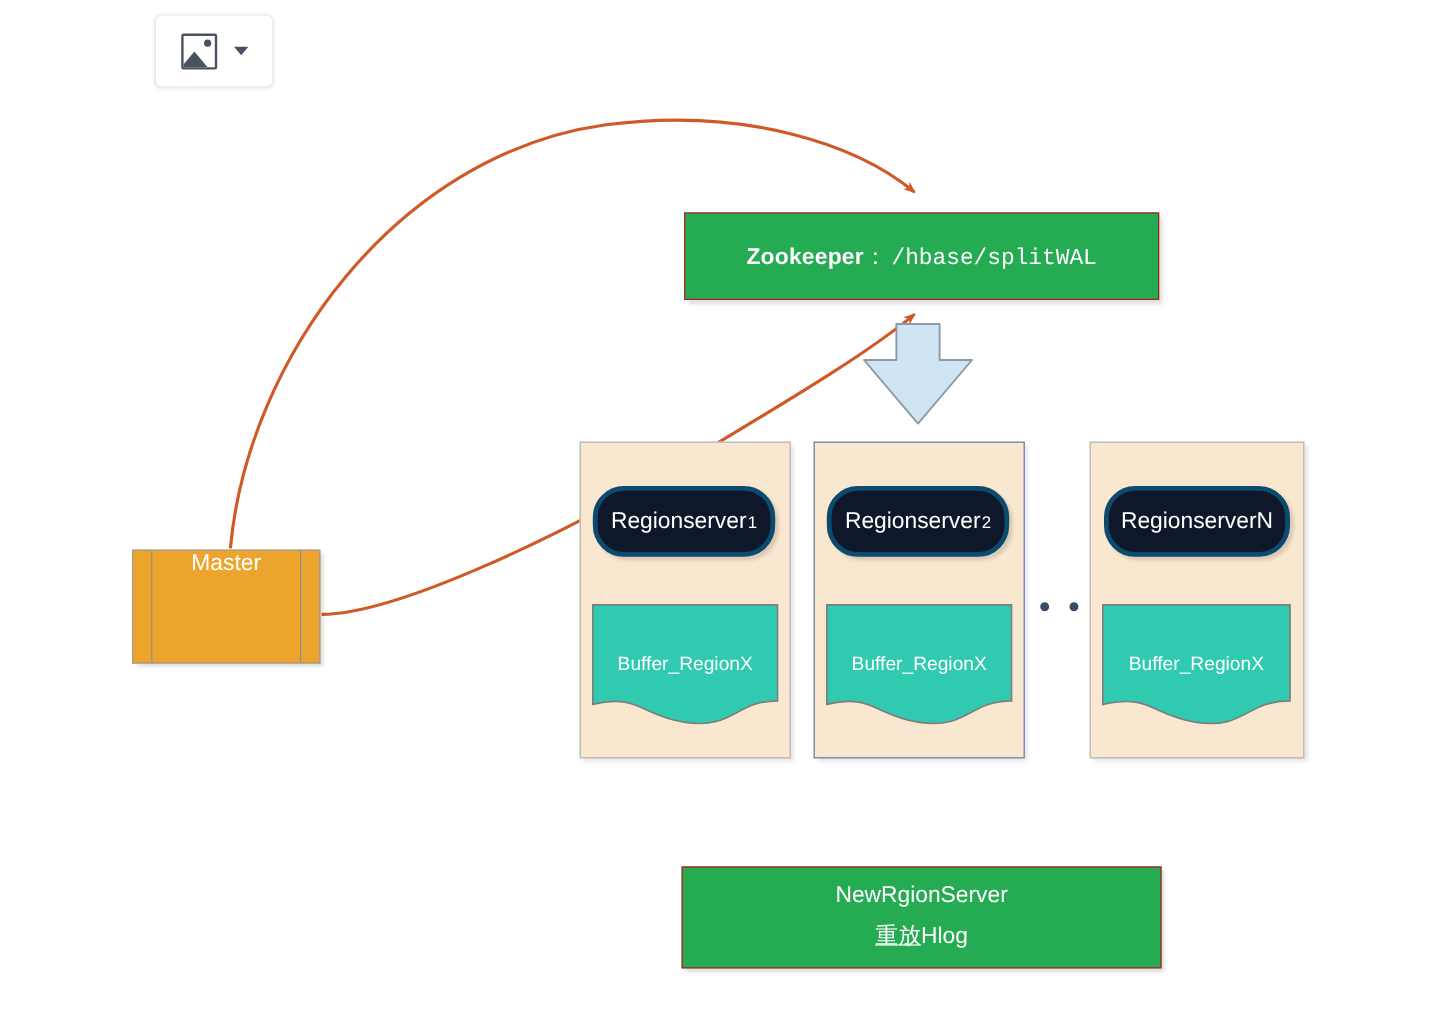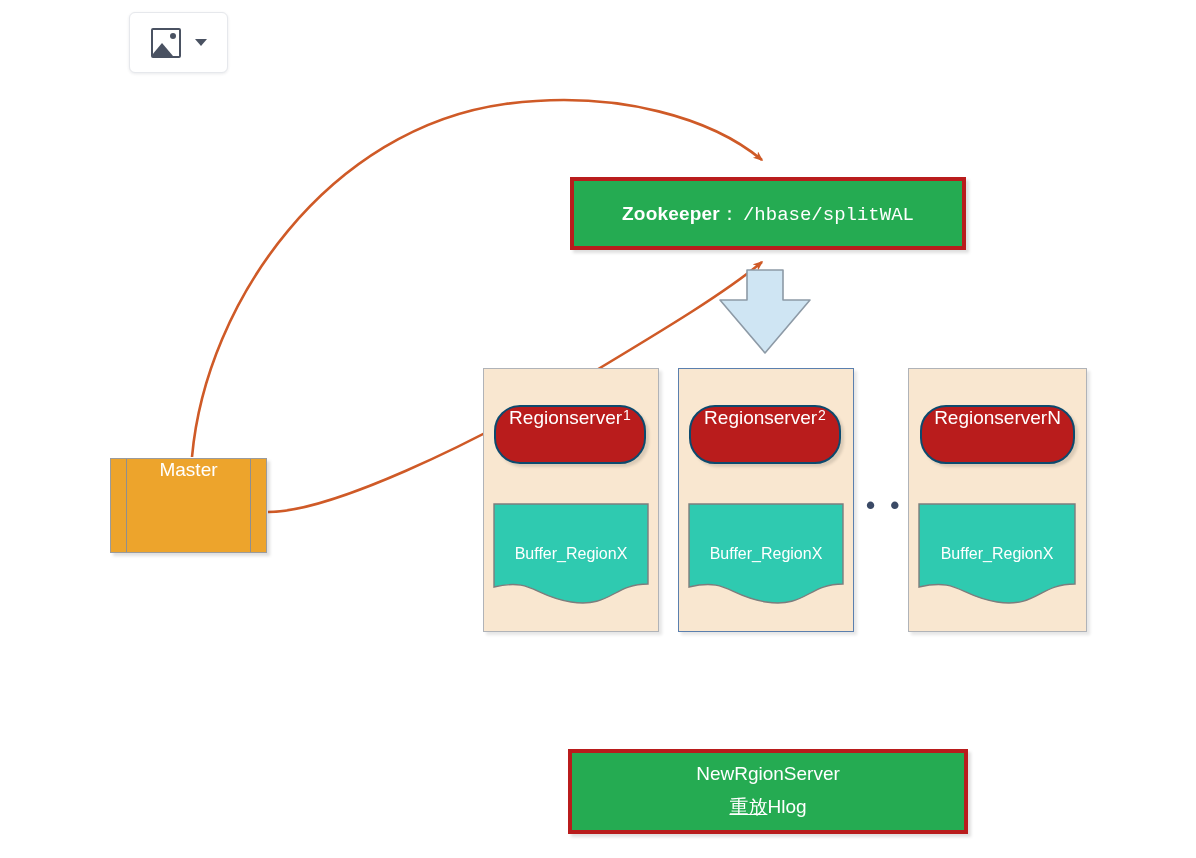--- a/index.html
+++ b/index.html
@@ -68,21 +68,21 @@
     border-left: 6px solid transparent;
     border-right: 6px solid transparent;
     border-top: 7px solid #4a5262;
   }
 
   
   .node { position: absolute; box-sizing: border-box; }
 
   .zk-box, .newrs-box {
     background: #25ab52;
-    border: 4px solid #b91c1c;
+    border: 1px solid #b91c1c;
     box-shadow: 3px 3px 3px rgba(0,0,0,0.13);
     color: #ffffff;
     display: flex;
     flex-direction: column;
     align-items: center;
     justify-content: center;
   }
   .zk-label { font-size: 19px; white-space: nowrap; }
   .zk-label .zk-name { font-weight: bold; letter-spacing: .2px; }
   .zk-label .zk-colon { font-weight: normal; }
@@ -120,27 +120,27 @@
   
   .rs-panel {
     background: #f9e7d0;
     box-shadow: 3px 3px 3px rgba(0,0,0,0.10);
   }
   .rs-panel.border-gray { border: 1px solid #b0b3b8; }
   .rs-panel.border-blue { border: 1px solid #5b7fae; }
 
   
   .rs-capsule {
-    background: #b91c1c;
-    border: 2px solid #0c4a6e;
+    background: #0f172a;
+    border: 4px solid #0c4a6e;
     border-radius: 26px;
     box-shadow: 3px 3px 3px rgba(0,0,0,0.13);
     color: #ffffff;
     display: flex;
-    align-items: flex-start;
+    align-items: center;
     justify-content: center;
     font-size: 19px;
     white-space: nowrap;
   }
   .rs-capsule .sub {
     font-size: 14px;
     vertical-align: sub;
     margin-left: 1px;
   }
 
@@ -244,20 +244,20 @@
     <span>Regionserver</span>
       <span>N</span>
   </div>
   <div class="buffer-doc" style="left:918px; top:503px; width:158px; height:105px;">
     <svg width="158" height="105" viewBox="0 0 158 105" xmlns="http://www.w3.org/2000/svg">
       <path d="M1,1 L157,1 L157,81 C121,81 119,105 79,99 C41,93 41,75 1,84 Z" fill="#2fcab0" stroke="#7d7d7d" stroke-width="1.4"></path>
     </svg>
     <div class="buffer-label" style="top:42px;">Buffer_RegionX</div>
   </div>
 
-  <div class="node newrs-box" style="left:568px; top:749px; width:400px; height:85px;">
+  <div class="node newrs-box" style="left:568px; top:722px; width:400px; height:85px;">
     <div class="newrs-line1">NewRgionServer</div>
     <div class="newrs-line2">
       <span class="cjk">重放</span><span>Hlog</span>
     </div>
   </div>
 
 </div>
 
 </body></html>

